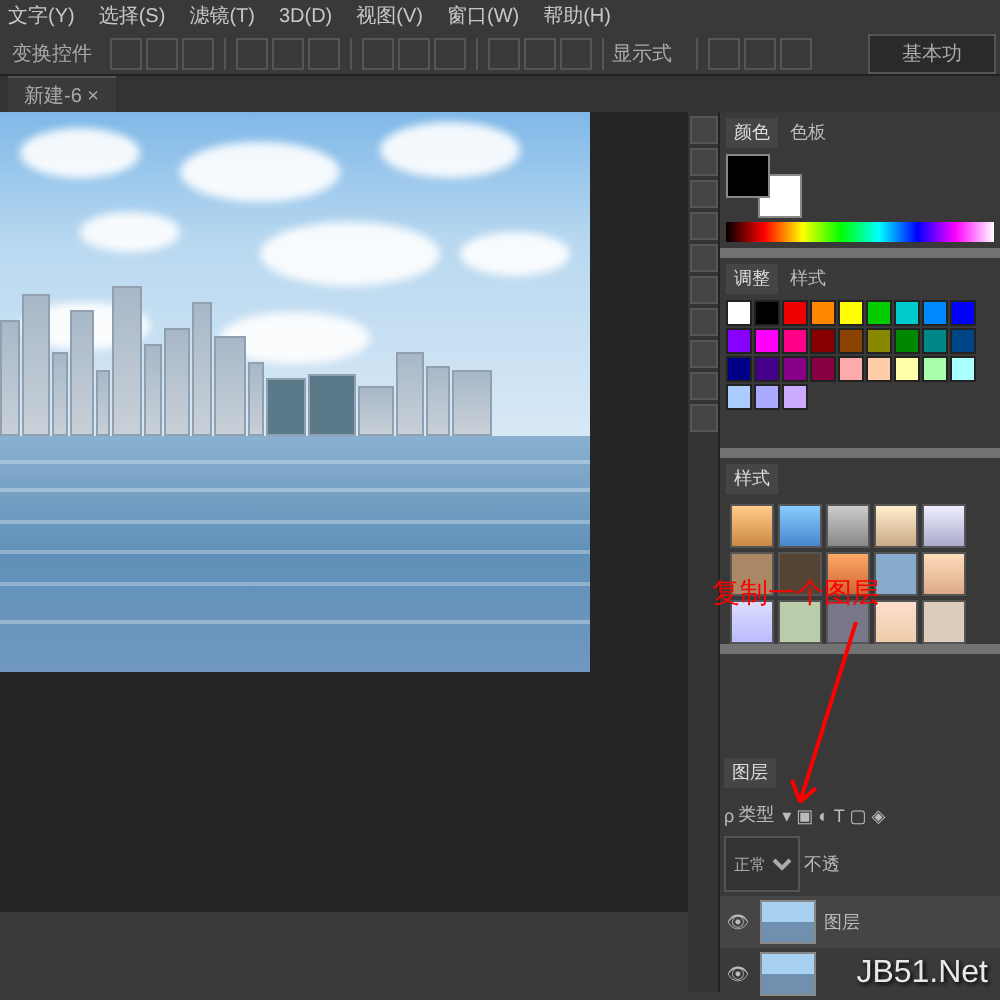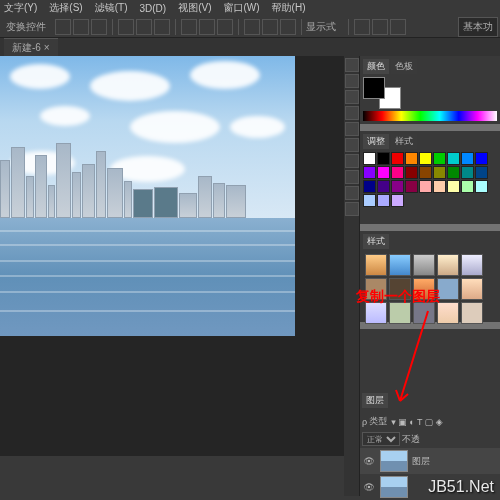--- a/index.html
+++ b/index.html
@@ -3,59 +3,59 @@
 <meta charset="utf-8">
 <style>
 *{margin:0;padding:0;box-sizing:border-box;font-family:"Microsoft YaHei",sans-serif}
 body{width:500px;height:500px;background:#393939;overflow:hidden;position:relative}
 .menubar{height:16px;background:#393939;display:flex;align-items:center;padding:0 4px;font-size:10px;color:#c8c8c8}
 .menubar span{margin-right:12px;cursor:pointer}
 .optbar{height:22px;background:#393939;display:flex;align-items:center;padding:0 6px;font-size:10px;color:#aaa;border-bottom:1px solid #222}
 .optbar .lbl{margin-right:8px}
 .optbar .ic{width:16px;height:16px;border:1px solid #555;margin:0 1px;background:#3a3a3a}
 .optbar .sep{width:1px;height:16px;background:#555;margin:0 4px}
-.ctrlbar{position:absolute;right:2px;top:17px;font-size:10px;color:#aaa;background:#2a2a2a;padding:2px 4px;border:1px solid #555}
+.ctrlbar{position:absolute;right:2px;top:17px;font-size:10px;color:#aaa;background:#2a2a2a;padding:2px 16px;border:1px solid #555}
 .tabbar{height:18px;background:#333;display:flex;align-items:center;padding:0 4px;font-size:10px;color:#aaa}
 .tab{background:#3a3a3a;padding:2px 8px;border-top:1px solid #555}
 .canvas-area{position:absolute;left:0;top:56px;width:345px;height:400px;background:#252525;overflow:hidden}
 .img{position:absolute;left:0;top:0;width:295px;height:280px}
 .sky{position:absolute;width:100%;height:58%;background:linear-gradient(#7fb8e8 0%,#b8d8f0 40%,#d8e8f5 100%)}
 .cloud{position:absolute;background:rgba(255,255,255,.9);border-radius:50%;filter:blur(2px)}
 .bldgs{position:absolute;bottom:42%;width:100%;height:30%;display:flex;align-items:flex-end}
 .b{background:linear-gradient(#a8b8c8,#c8d0d8);margin-right:1px;border:1px solid #90a0b0}
 .water{position:absolute;bottom:0;width:100%;height:42%;background:linear-gradient(#8ab0d0,#6090b8 50%,#7098c0)}
 .wave{position:absolute;width:100%;height:2px;background:rgba(255,255,255,.3)}
 .sidecol{position:absolute;right:140px;top:56px;width:16px;height:440px;background:#333;border-right:1px solid #222}
 .sidecol .sic{width:14px;height:14px;margin:2px auto;background:#444;border:1px solid #555}
 .panels{position:absolute;right:0;top:56px;width:140px;height:444px;background:#393939;font-size:9px;color:#bbb}
-.pnl{border-bottom:7px solid #737373;padding:3px}
+.pnl{border-bottom:5px solid #737373;padding:3px}
 .ptabs{display:flex;margin-bottom:3px}
 .ptab{padding:1px 4px;background:#3a3a3a;margin-right:2px;font-size:9px}
 .ptab.act{background:#454545;color:#ddd}
 .colorbox{width:38px;height:32px;position:relative}
 .fg{position:absolute;width:22px;height:22px;background:#000;border:1px solid #888;z-index:2}
 .bg{position:absolute;width:22px;height:22px;background:#fff;border:1px solid #888;right:0;bottom:0}
 .sliders{margin-left:42px}
 .slider{display:flex;align-items:center;margin-bottom:2px}
 .slider .bar{width:60px;height:6px;margin-right:3px}
 .slider .val{font-size:8px;color:#aaa;width:18px}
 .grad{width:100%;height:10px;background:linear-gradient(90deg,#000,red,#ff0,#0f0,#0ff,#00f,#f0f,#fff);margin-top:2px}
 .swatches{display:flex;flex-wrap:wrap;gap:1px}
 .sw{width:13px;height:13px;border:1px solid #222}
 .styles{display:flex;flex-wrap:wrap;gap:2px;padding:2px}
 .st{width:22px;height:22px;border:1px solid #555;background:#666}
 .lyrpnl{position:absolute;bottom:0;width:100%;background:#393939}
 .lyropt{display:flex;align-items:center;padding:2px;gap:2px}
-.lyropt select{font-size:8px;background:#333;color:#aaa;border:1px solid #555;height:14px}
+.lyropt select{font-size:8px;background:#333;color:#aaa;border:1px solid #555;height:28px}
 .lyricons{display:flex;padding:2px;gap:6px}
 .lyricons .li{width:12px;height:12px;color:#888;font-size:10px}
 .layer{display:flex;align-items:center;padding:2px;background:#454545}
 .eye{width:14px;height:14px;display:flex;align-items:center;justify-content:center;color:#bbb;font-size:9px}
 .thumb{width:28px;height:22px;border:1px solid #888;margin:0 4px;background:linear-gradient(#a8d0f0 50%,#7090b0 50%)}
-.annot{position:absolute;color:#f00;font-size:14px;font-weight:bold;right:60px;top:288px;z-index:10}
+.annot{position:absolute;color:#f00;font-size:14px;font-weight:normal;right:60px;top:288px;z-index:10}
 .arrow{position:absolute;right:52px;top:306px;z-index:10}
 .wm{position:absolute;right:6px;bottom:4px;z-index:20;text-align:right}
 .wm .cn{font-size:15px;color:#e8e8e8;font-weight:bold;text-shadow:1px 1px 2px #000}
 .wm .en{font-size:16px;color:#e8e8e8;text-shadow:1px 1px 2px #000}
 </style>
 </head>
 <body>
 
 <div class="menubar">
   <span>文字(Y)</span>

